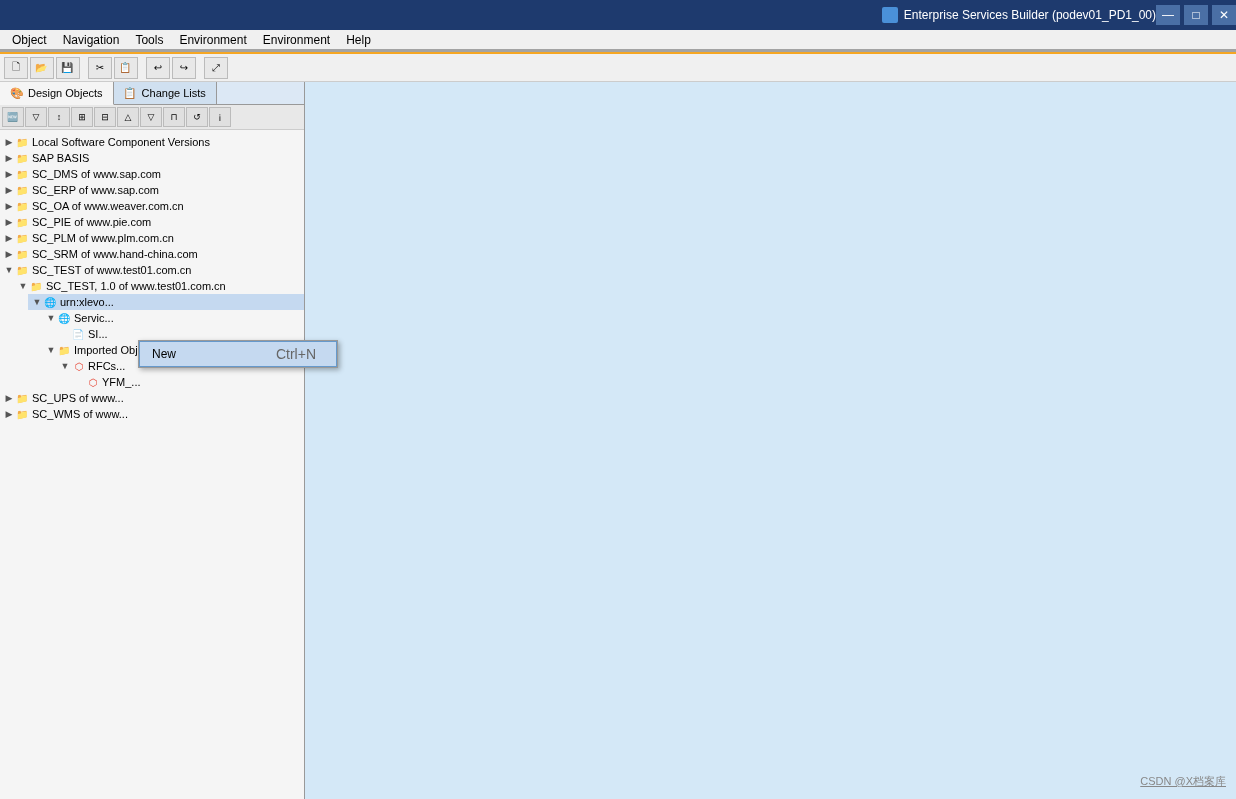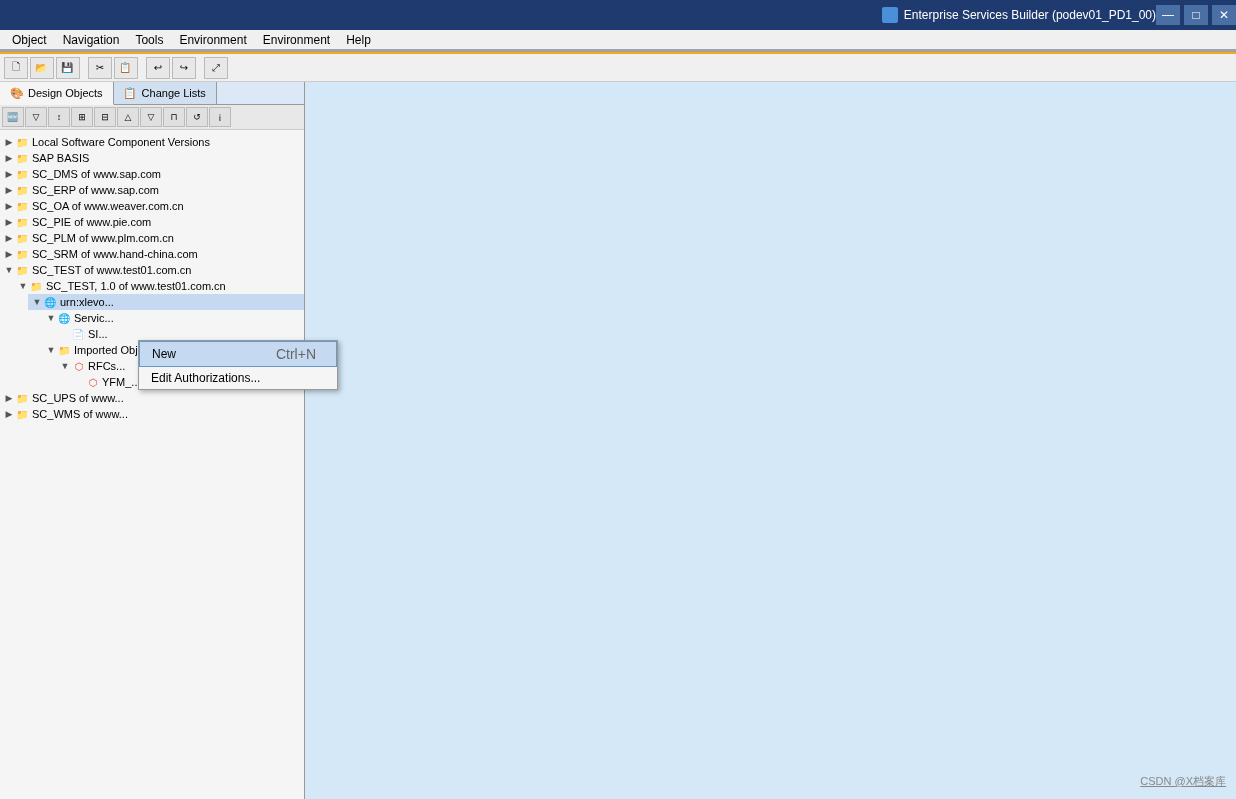--- a/index.html
+++ b/index.html
@@ -437,18 +437,15 @@
 
   <div class="right-panel"></div>
 
 </div>
 
 <div class="context-menu">
   <div class="ctx-item highlighted">
     <span>New</span>
     <span class="ctx-shortcut">Ctrl+N</span>
   </div>
-  <div class="ctx-item">
-    <span>Edit Authorizations...</span>
-  </div>
 </div>
 
 <div class="watermark">CSDN @X档案库</div>
 
 </body></html>

